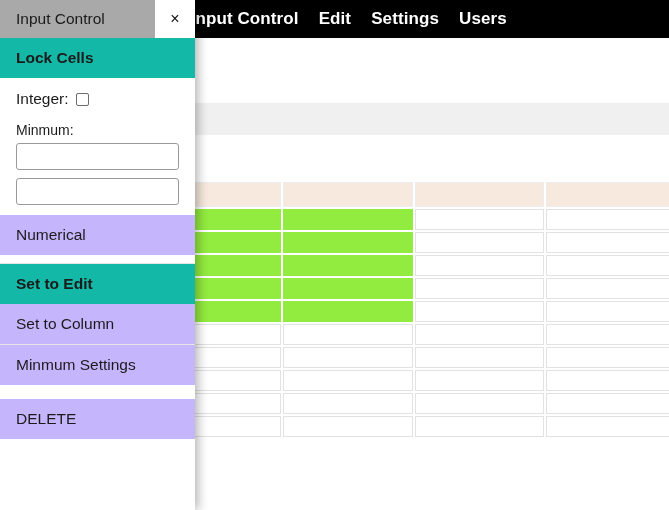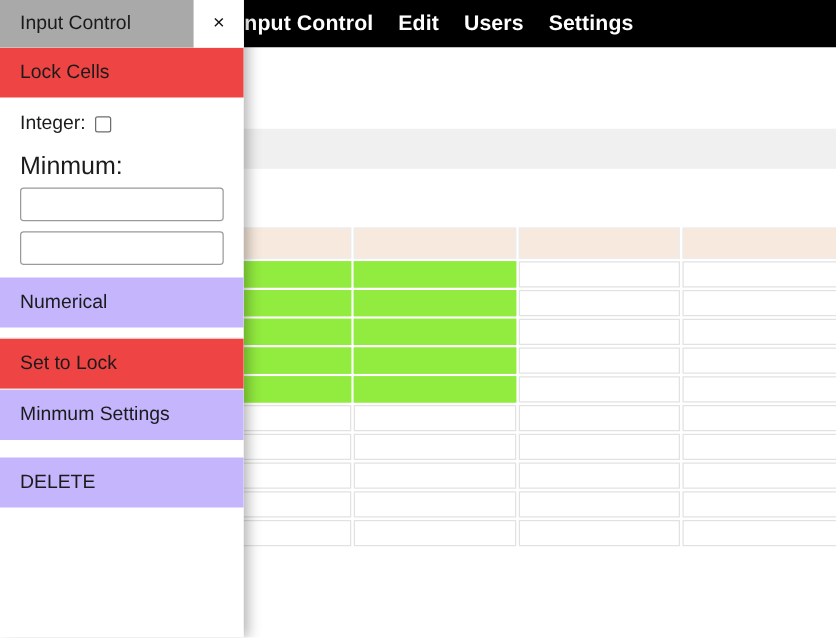--- a/index.html
+++ b/index.html
@@ -171,34 +171,35 @@
     display: flex;
     align-items: center;
     padding-left: 16px;
     font-size: 15.5px;
     color: #1b1b1b;
     box-sizing: border-box;
     cursor: pointer;
     background: #c4b5fd;
   }
   .menu-row.active {
-    background: #ef4444;
+    background: #14b8a6;
+    font-weight: bold;
   }
   .divider {
     height: 1px;
     background: #e6e6e6;
     margin: 0;
   }
 
   .field-block {
     padding: 6px 16px 2px 16px;
     box-sizing: border-box;
   }
   .field-label {
-    font-size: 20px;
+    font-size: 14px;
     color: #1b1b1b;
     margin-bottom: 5px;
     display: block;
   }
   .field-input {
     width: 163px;
     height: 27px;
     border: 1px solid #9a9a9a;
     border-radius: 3px;
     background: #ffffff;
@@ -233,22 +234,22 @@
 <body>
 
 <div id="app-root">
 
   <div id="navbar">
     <div class="nav-item">Edit</div>
     <div class="nav-item">Color</div>
     <div class="nav-item">Font</div>
     <div class="nav-item">Input Control</div>
     <div class="nav-item">Edit</div>
+    <div class="nav-item">Settings</div>
     <div class="nav-item">Users</div>
-    <div class="nav-item">Settings</div>
   </div>
 
   <div id="datebar">
     <div id="date-text">mber 5, 2020 01:51:09 pm</div>
   </div>
 
   <div id="toolbar-strip"></div>
 
   <div id="note-text">ght to learn more.</div>
 
@@ -384,24 +385,27 @@
   <div class="spacer-sm"></div>
 
   <div class="menu-row">
     <span>Numerical</span>
   </div>
 
   <div class="spacer-sm"></div>
   <div class="divider"></div>
 
   <div class="menu-row active">
-    <span>Set to Lock</span>
-  </div>
-
-
+    <span>Set to Edit</span>
+  </div>
+
+
+  <div class="menu-row">
+    <span>Set to Column</span>
+  </div>
 
   <div class="divider"></div>
 
   <div class="menu-row">
     <span>Minmum Settings</span>
   </div>
 
   <div class="spacer-md"></div>
 
   <div class="menu-row">

